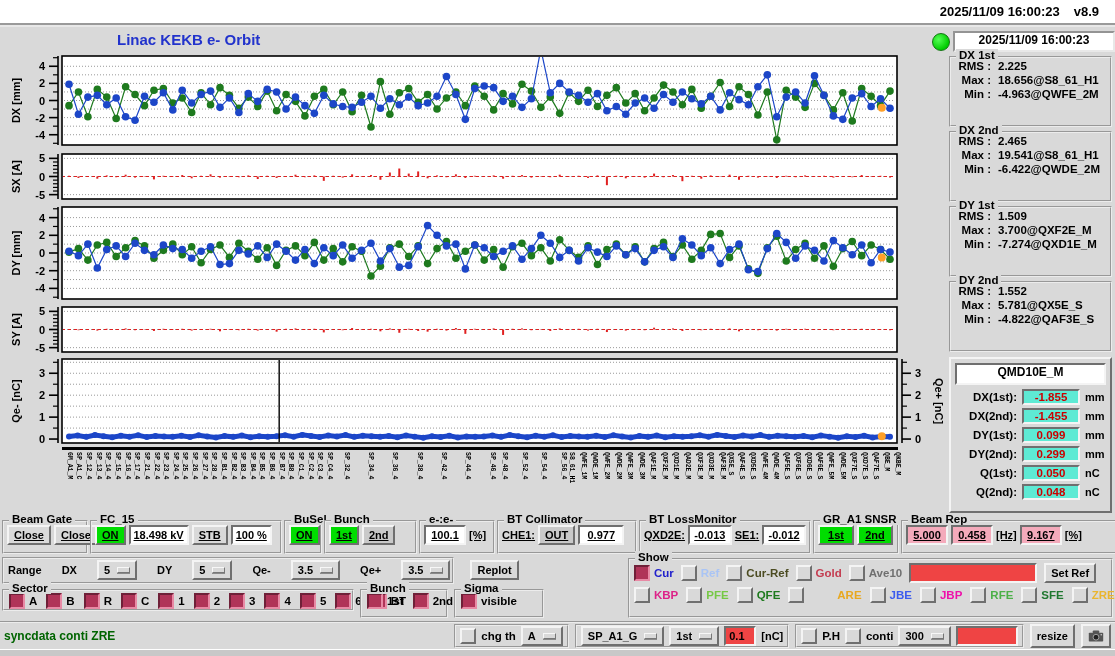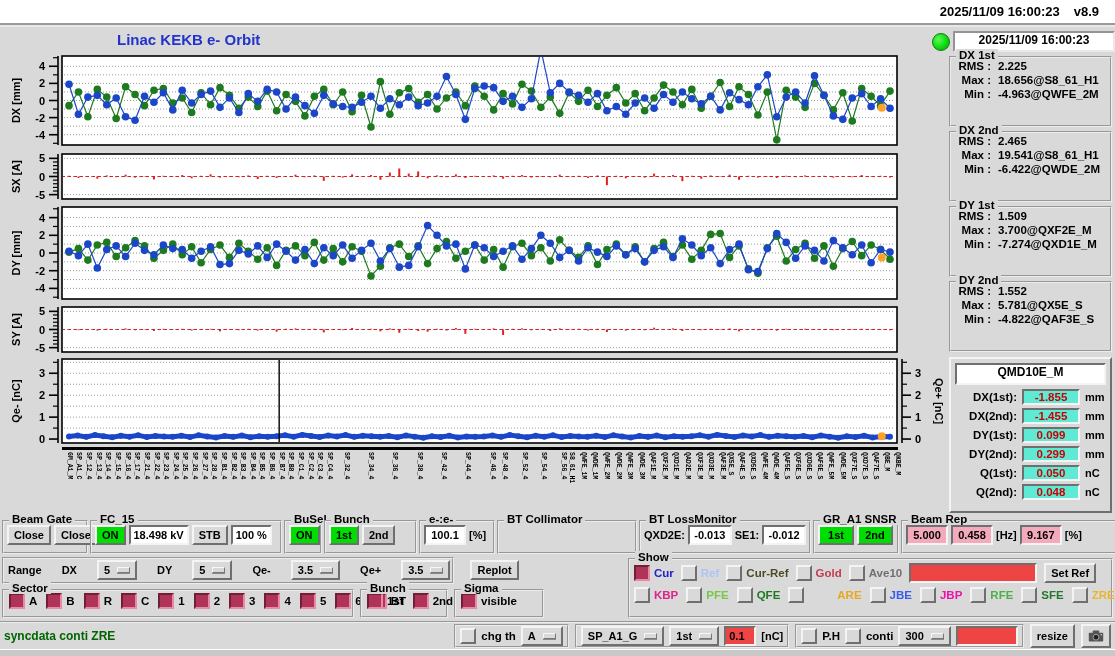--- a/index.html
+++ b/index.html
@@ -15,21 +15,21 @@
        background:radial-gradient(circle at 35% 35%,#55ff55,#00cc00 70%);border:1px solid #117711;}
   .tsbox{position:absolute;left:953px;top:31px;width:158px;height:17px;background:#fff;
          border:2px inset #e8e8e8;text-align:center;font-size:12px;line-height:15px;}
   .plotrow{position:absolute;left:0;}
   .axisline{position:absolute;left:62px;top:447px;width:836px;height:3px;background:#000;}
   #xlabels{position:absolute;left:62px;top:452px;width:840px;height:62px;overflow:hidden;}
   .xl{position:absolute;top:0;writing-mode:vertical-rl;font:bold 6.5px "Liberation Mono",monospace;
       line-height:1;white-space:nowrap;color:#000;}
   .grp{position:absolute;border:2px groove #ececec;box-sizing:border-box;}
   .grp>.lbl{position:absolute;top:-9px;left:5px;background:#d9d9d9;padding:0 3px;font-size:11.5px;white-space:nowrap;}
-  .grow{display:flex;align-items:center;gap:3px;padding:3px 3px 0 3px;}
+  .grow{display:flex;align-items:center;gap:3px;padding:3px 3px 0 3px;text-decoration:underline;}
   .statbox .srow{display:flex;gap:7px;padding:2px 0 0 4px;font-size:11.5px;white-space:nowrap;}
   .statbox .sl{display:inline-block;width:36px;text-align:right;}
   .btn{display:inline-flex;align-items:center;justify-content:center;background:#d9d9d9;
        border:2px solid;border-color:#f4f4f4 #6f6f6f #6f6f6f #f4f4f4;font-size:11px;font-weight:bold;
        padding:1px 5px;height:20px;box-sizing:border-box;white-space:nowrap;font-family:inherit;}
   .btn.on{background:#00dd00;}
   .btn.dim{background:#c9c9c9;}
   .val{display:inline-flex;align-items:center;justify-content:center;background:#fff;
        border:2px solid;border-color:#6f6f6f #f4f4f4 #f4f4f4 #6f6f6f;font-size:11px;height:20px;
        box-sizing:border-box;padding:0 3px;white-space:nowrap;}
@@ -1088,20 +1088,25 @@
     </div>
     <div class="grp" style="position:relative;width:76px;height:34px">
       <span class="lbl">e-:e-</span>
       <div class="grow">
         <span class="val" style="width:42px">100.1</span>
         <span class="unit">[%]</span>
       </div>
     </div>
     <div class="grp" style="position:relative;width:140px;height:34px">
       <span class="lbl">BT Collimator</span>
+      <div class="grow">
+        <span class="unit">CHE1:</span>
+        <button class="btn dim">OUT</button>
+        <span class="val" style="width:46px">0.977</span>
+      </div>
     </div>
     <div class="grp" style="position:relative;width:172px;height:34px">
       <span class="lbl">BT LossMonitor</span>
       <div class="grow">
         <span class="unit">QXD2E:</span>
         <span class="val" style="width:44px">-0.013</span>
         <span class="unit">SE1:</span>
         <span class="val" style="width:44px">-0.012</span>
       </div>
     </div>
@@ -1212,21 +1217,21 @@
           <span class="cb"></span>
           <span class="cbl" style="color: rgb(32, 120, 48);">SFE</span>
         </span>
         <span class="cbitem">
           <span class="cb"></span>
           <span class="cbl" style="color: rgb(234, 181, 46);">ZRE</span>
         </span>
       </div>
   </div>
 
-  <div class="grp" style="left:2px;top:589px;width:352px;height:29px">
+  <div class="grp" style="left:2px;top:589px;width:352px;height:22px">
     <span class="lbl">Sector</span>
     <div id="sector-items" style="display:flex;align-items:center;gap:9px;padding:2px 5px">
         <span class="cbitem">
           <span class="cb checked"></span>
           <span class="cbl">A</span>
         </span>
         <span class="cbitem">
           <span class="cb checked"></span>
           <span class="cbl">B</span>
         </span>

